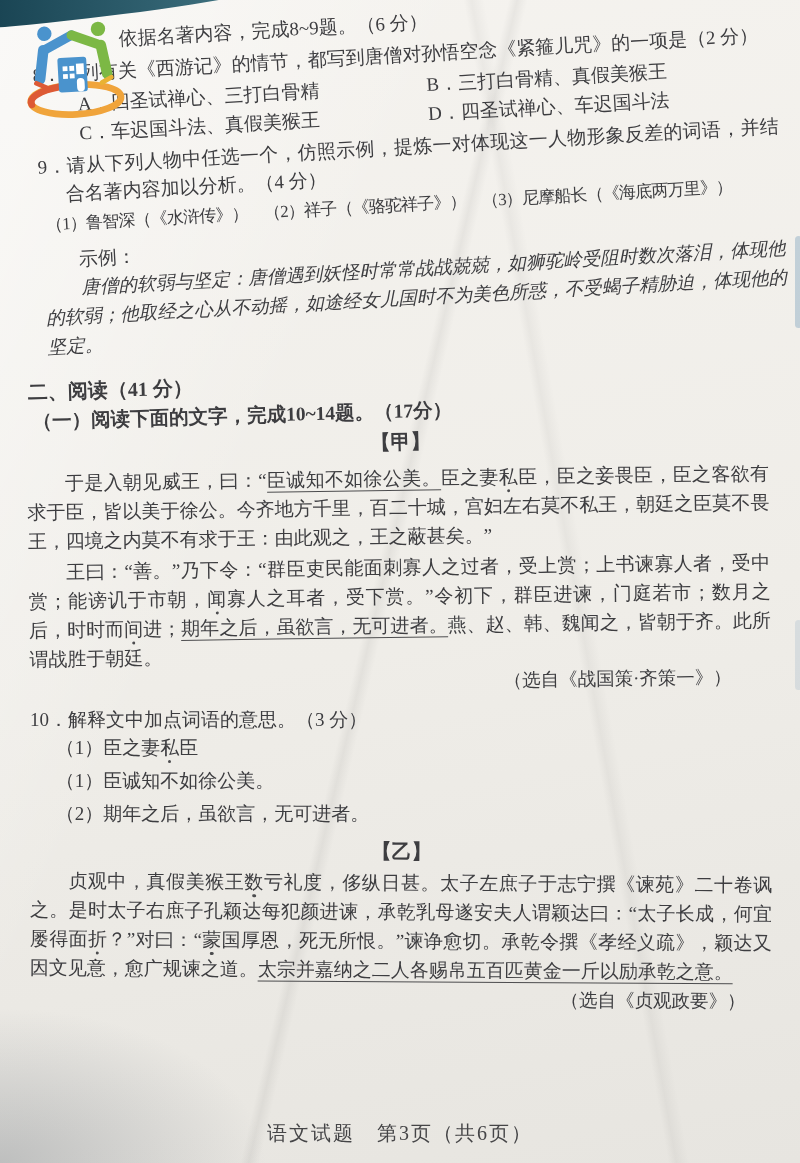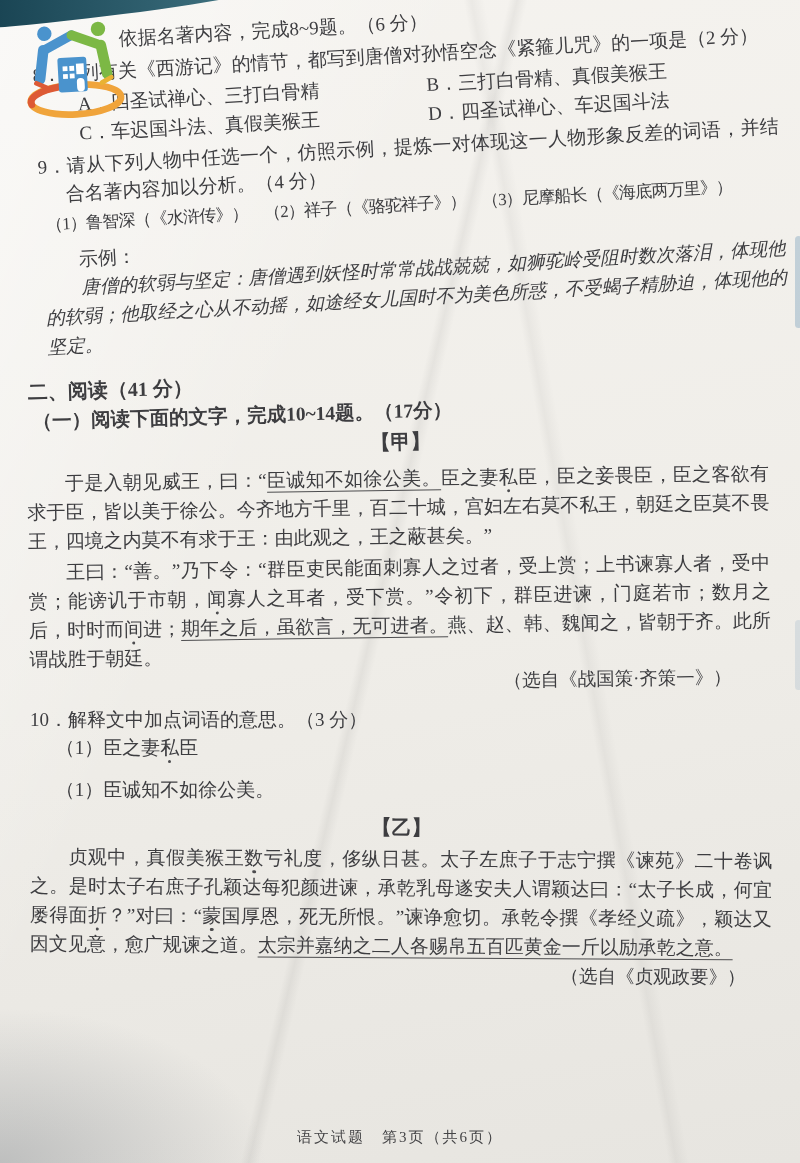--- a/index.html
+++ b/index.html
@@ -38,25 +38,25 @@
   .kai{font-style:italic;}
   .para{font-size:19px;line-height:29px;text-align:justify;text-indent:2em;}
   .example{line-height:29px;font-size:18.5px;}
   .head{font-weight:bold;font-size:20px;line-height:30px;}
   .sub{font-weight:bold;font-size:19.5px;line-height:30px;padding-left:.2em;}
   .mark{font-weight:bold;font-size:20px;line-height:30px;text-align:center;}
   .src{text-align:right;font-size:18.5px;line-height:26px;}
   .src-jia{padding-right:40px;}
   .src-yi{padding-right:26px;margin-top:2px;}
   .item{padding-left:1.35em;line-height:28px;margin-top:0;}
-  .item11{margin-top:14px;}
+  .item11{margin-top:5px;}
   .u{border-bottom:1.4px solid #4c4c4e;padding-bottom:1px;}
   .dot{position:relative;}
   .dot::after{content:"";position:absolute;left:50%;bottom:-5px;width:3.5px;height:3.5px;margin-left:-1.75px;border-radius:50%;background:#4c4c4e;}
-  .footer{position:absolute;left:0;right:0;bottom:16px;text-align:center;font-size:15px;color:#454547;letter-spacing:2px;z-index:1;}
+  .footer{position:absolute;left:0;right:0;bottom:16px;text-align:center;font-size:20px;color:#454547;letter-spacing:2px;z-index:1;}
 </style>
 </head>
 <body>
 
 <div class="scan">
   <div class="corner-band"></div>
   <div class="edge-blue eb1"></div>
   <div class="edge-blue eb2"></div>
 
   <div class="content">
@@ -107,20 +107,21 @@
     <div class="b3">
       <div class="para"><span>于是入朝见威王，曰：“</span><span class="u">臣诚知不如徐公美。</span><span>臣之妻</span><span class="dot">私</span><span>臣，臣之妾畏臣，臣之客欲有求于臣，皆以美于徐公。今齐地方千里，百二十城，宫妇左右莫不私王，朝廷之臣莫不畏王，四境之内莫不有求于王：由此观之，王之蔽甚矣。”</span></div>
       <div class="para" style="margin-top:2px;"><span>王曰：“善。”乃下令：“群臣吏民能面刺寡人之过者，受上赏；上书谏寡人者，受中赏；能谤讥于市朝，</span><span class="dot">闻</span><span>寡人之耳者，受下赏。”令初下，群臣进谏，门庭若市；数月之后，时时而</span><span class="dot">间</span><span>进；</span><span class="u">期年之后，虽欲言，无可进者。</span><span>燕、赵、韩、魏闻之，皆朝于齐。此所谓战胜于朝廷。</span></div>
       <div class="src src-jia">（选自《战国策·齐策一》）</div>
     </div>
 
     <div class="b4">
       <div class="ln">10．解释文中加点词语的意思。（3 分）</div>
       <div class="ln item"><span>（1）臣之妻</span><span class="dot">私</span><span>臣</span></div>
       <div class="ln item item11">（1）臣诚知不如徐公美。</div>
+      <div class="ln item item11">（2）期年之后，虽欲言，无可进者。</div>
     </div>
 
     <div class="b5">
       <div class="mark">【乙】</div>
       <div class="para" style="margin-top:2px;"><span>贞观中，真假美猴王</span><span class="dot">数</span><span>亏礼度，侈纵日甚。太子左庶子于志宁撰《谏苑》二十卷讽之。是时太子右庶子孔颖达每犯颜进谏，承乾乳母遂安夫人谓颖达曰：“太子长成，何宜屡得面</span><span class="dot">折</span><span>？”对曰：“</span><span class="dot">蒙</span><span>国厚恩，死无所恨。”谏诤愈切。承乾令撰《孝经义疏》，颖达又因文见意，愈广规谏之道。</span><span class="u">太宗并嘉纳之二人各赐帛五百匹黄金一斤以励承乾之意。</span></div>
       <div class="src src-yi">（选自《贞观政要》）</div>
     </div>
 
   </div>
 

